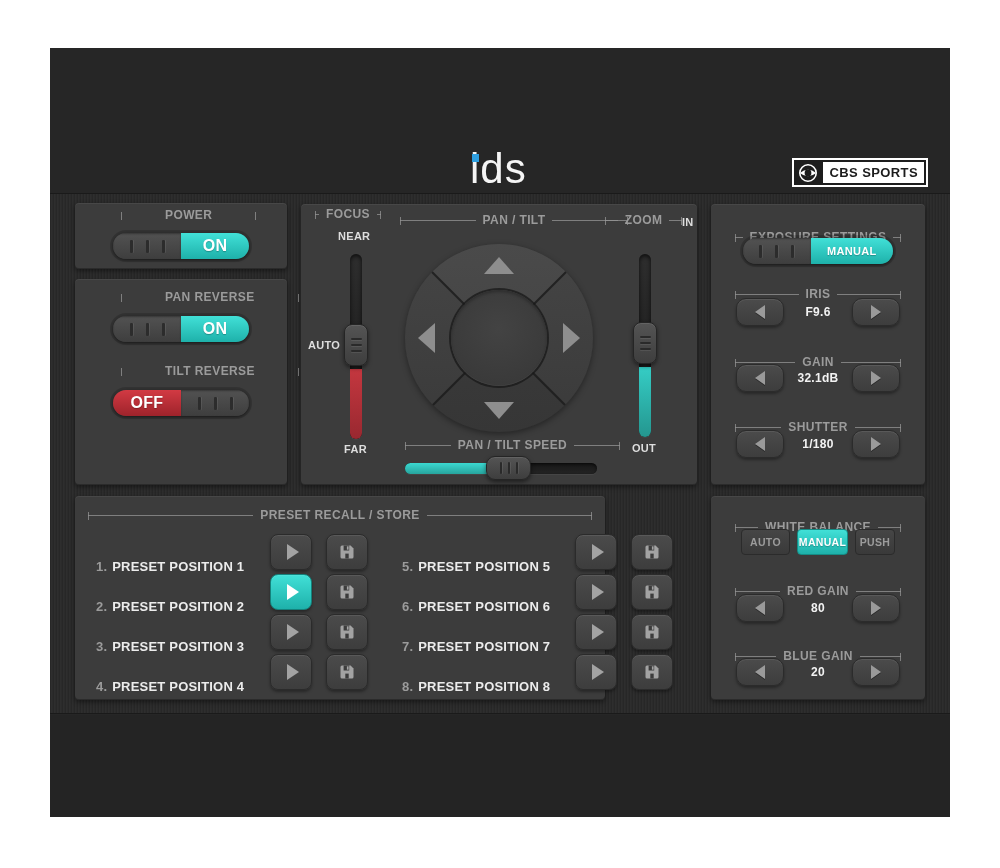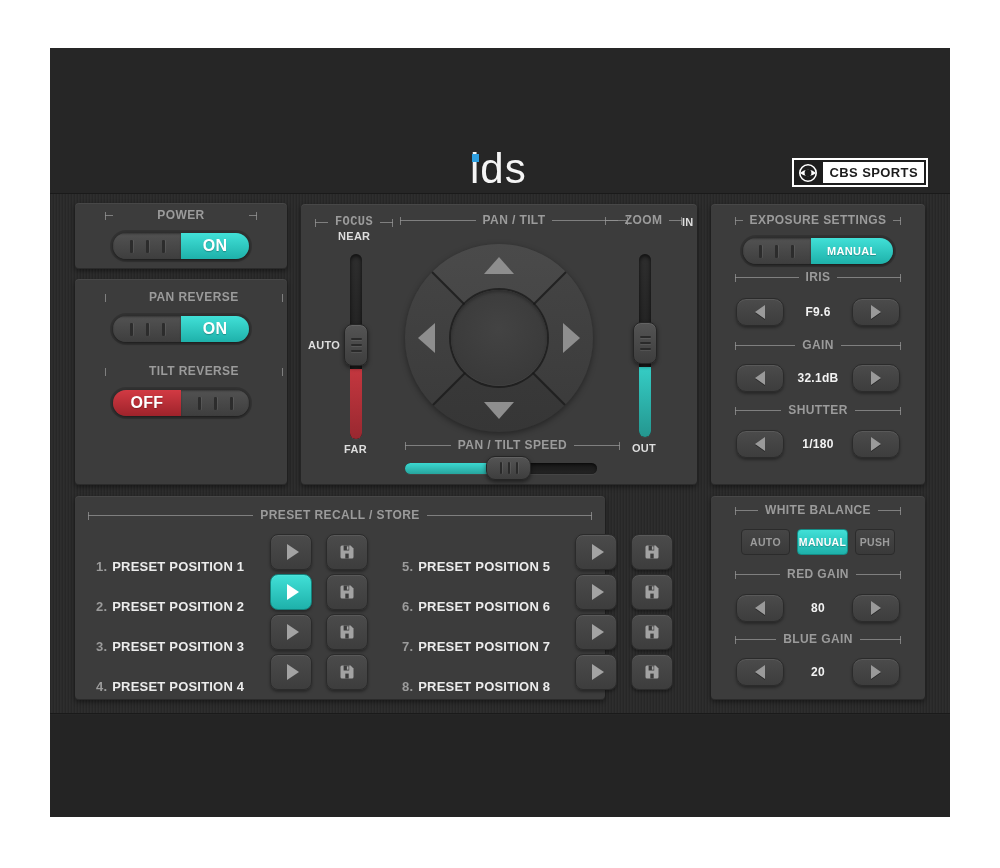--- a/index.html
+++ b/index.html
@@ -28,21 +28,21 @@
   #panel-exposure { left:661px; top:10px;  width:214px; height:281px; }
   #panel-presets  { left:25px;  top:302px; width:530px; height:204px; }
   #panel-wb       { left:661px; top:302px; width:214px; height:204px; }
 
   
   .sec { position:absolute; left:0; right:0; display:flex; align-items:center; gap:7px; padding:0 13px;
          color:#9b9b9b; font-size:12px; font-weight:700; letter-spacing:0.4px; white-space:nowrap; }
   .sec .ln { flex:1; height:0; border-top:1px solid rgba(150,150,150,0.75); position:relative; }
   .sec .ln::before { content:""; position:absolute; top:-4px; width:1px; height:8px; background:rgba(150,150,150,0.75); }
   .sec .ln.l::before { left:0; } .sec .ln.r::before { right:0; }
-  .sec.pad30 { padding:0 30px;gap:44px; } .sec.pad24 { padding:0 24px; }
+  .sec.pad30 { padding:0 46px;gap:44px; } .sec.pad24 { padding:0 24px;margin-top:17px; }
 
   
   .toggle { position:absolute; width:136px; height:26px; border-radius:13px; display:flex; overflow:hidden; cursor:pointer;
             box-shadow:0 0 0 3px rgba(0,0,0,0.16), 0 1px 3px rgba(0,0,0,0.5); }
   .tseg { flex:0 0 50%; display:flex; align-items:center; justify-content:center; font-size:16px; font-weight:700; color:#fff; letter-spacing:0.3px; }
   .tseg.grooved { background:linear-gradient(180deg,#525252,#3e3e3e); gap:13px; box-shadow:inset 0 1px 2px rgba(0,0,0,0.35); }
   .tseg.grooved i { width:3px; height:13px; background:#2c2c2c; border-radius:1px; box-shadow:1px 0 0 rgba(255,255,255,0.08); }
   .tseg.teal { background:linear-gradient(180deg,#41e0d7,#1eb1aa); text-shadow:0 1px 1px rgba(0,0,0,0.25); }
   .tseg.red  { background:linear-gradient(180deg,#d23a43,#9e232b); text-shadow:0 1px 1px rgba(0,0,0,0.25); }
   .toggle.wide { width:150px; } .toggle.wide .grooved { flex:0 0 45%; } .toggle.wide .teal { flex:0 0 55%; font-size:11px; }
@@ -185,21 +185,21 @@
         <div class="tseg red">OFF</div>
         <div class="tseg grooved">
             <i></i>
             <i></i>
             <i></i>
           </div>
       </div>
     </div>
 
     <div class="panel" id="panel-ptz">
-      <div class="sec" style="left:14px; width:78px; right:auto; padding:0; top:11px;font-family:Liberation Mono, monospace;">
+      <div class="sec" style="left:14px; width:66px; right:auto; padding:0; top:3px;">
         <span class="ln l"></span>
         <span>FOCUS</span>
         <span class="ln r"></span>
       </div>
       <div class="sec" style="left:99px; width:228px; right:auto; padding:0; top:9px;">
         <span class="ln l"></span>
         <span>PAN / TILT</span>
         <span class="ln r"></span>
       </div>
       <div class="sec" style="left:304px; width:77px; right:auto; padding:0; top:9px;">

